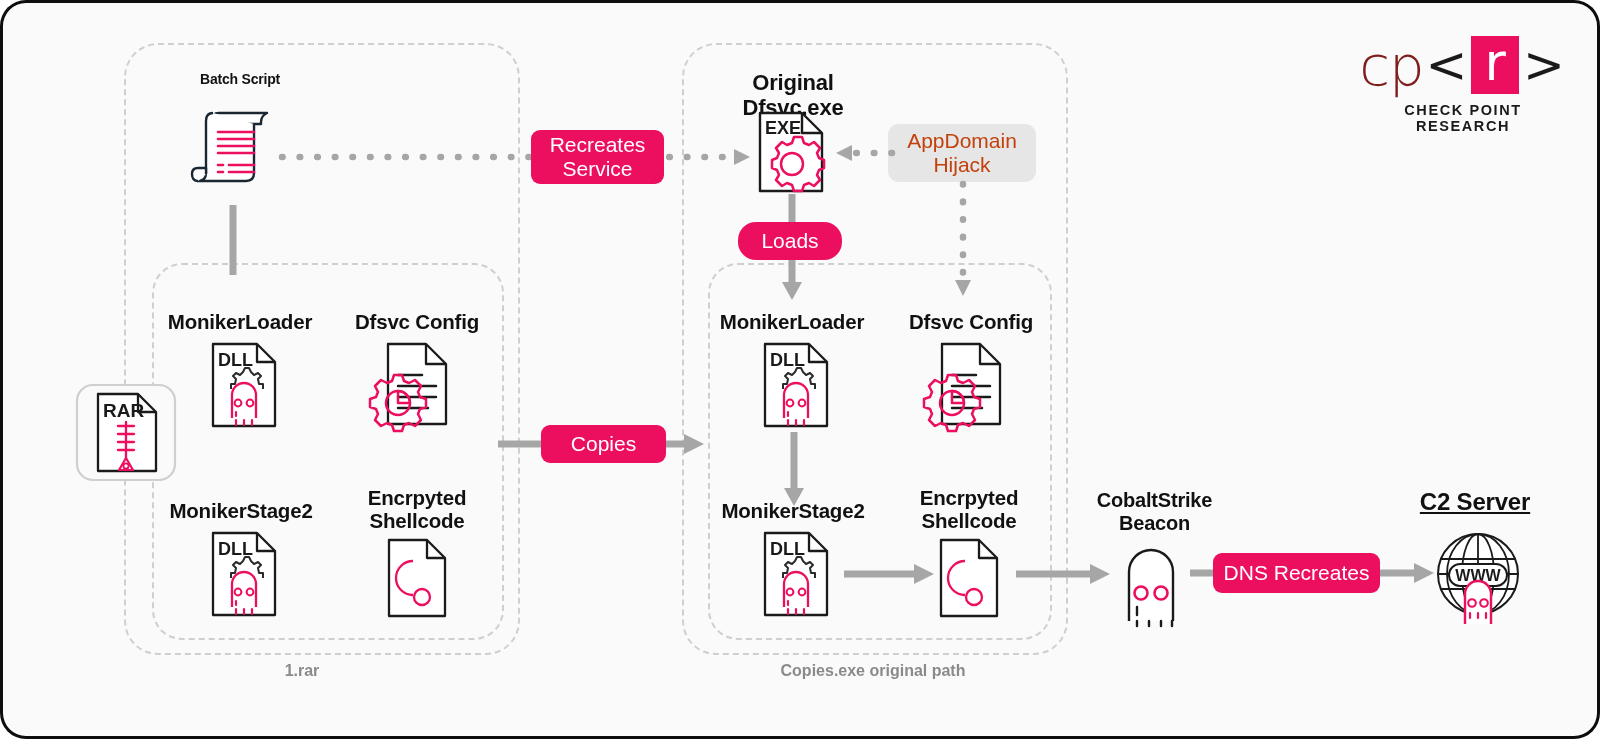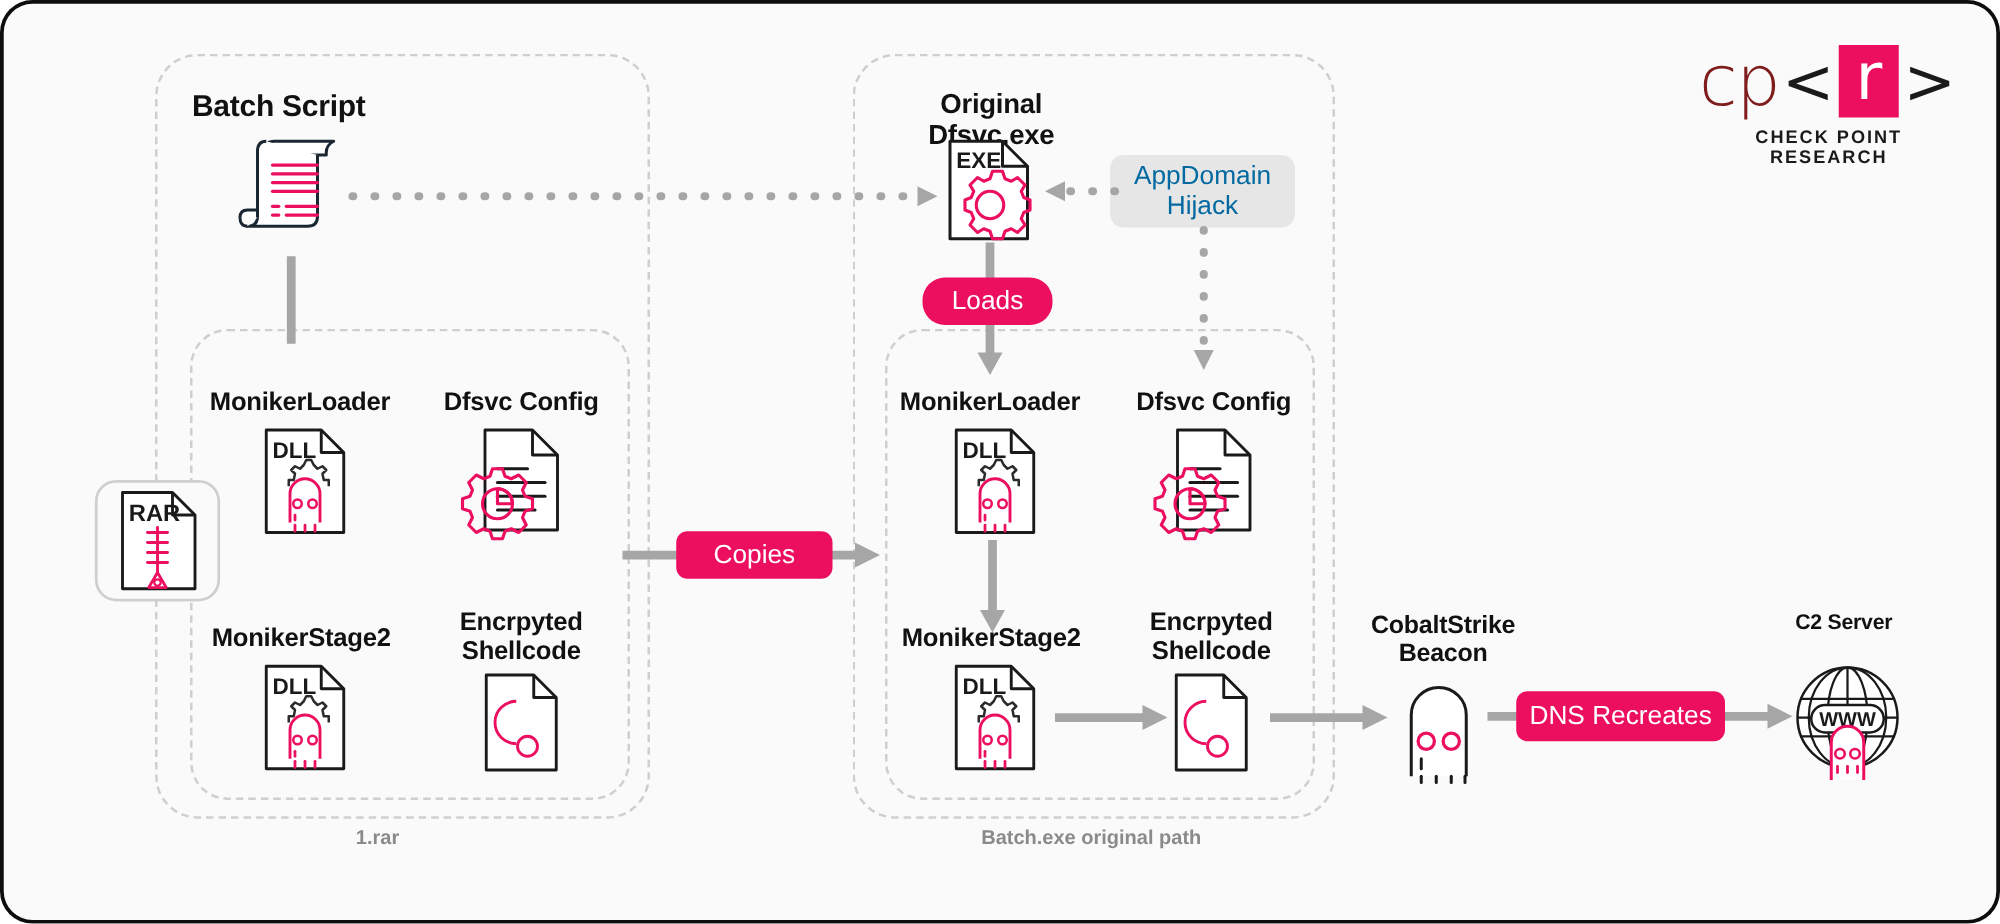--- a/index.html
+++ b/index.html
@@ -9,21 +9,21 @@
          box-shadow:0 0 0 3px #0d0d0d inset;}
   .lbl{position:absolute;color:#111111;font-weight:bold;text-align:center;
        line-height:1.14;letter-spacing:-0.2px;white-space:pre-line;}
   .panel{position:absolute;border:2.5px dashed #cfcfcf;border-radius:34px;}
   .panel.inner{border-radius:30px;}
   .caption{position:absolute;color:#8a8a8a;font-weight:bold;font-size:16px;
            text-align:center;}
   .pill{position:absolute;background:#ec0e5f;color:#ffffff;border-radius:9px;
         display:flex;align-items:center;justify-content:center;text-align:center;
         font-size:21px;line-height:1.12;white-space:pre-line;font-weight:normal;}
-  .greypill{position:absolute;background:#e6e6e6;color:#0369a1;border-radius:11px;
+  .greypill{position:absolute;background:#e6e6e6;color:#c2410c;border-radius:11px;
         display:flex;align-items:center;justify-content:center;text-align:center;
         font-size:21px;line-height:1.14;white-space:pre-line;font-weight:normal;}
   svg{display:block;overflow:visible;}
   .icon{position:absolute;}
   #logo{position:absolute;right:42px;top:34px;width:190px;text-align:center;}
   #logo .mark{display:flex;align-items:center;justify-content:center;height:62px;}
   #logo .cp{font-size:56px;font-weight:300;color:#7f1d1d;letter-spacing:-1px;
             font-family:"DejaVu Sans",sans-serif;}
   #logo .lt,#logo .gt{font-size:50px;color:#1a1a1a;font-weight:400;padding:0 2px;
             font-family:"DejaVu Sans",sans-serif;}
@@ -47,23 +47,23 @@
     </div>
     <div class="sub">CHECK POINT RESEARCH</div>
   </div>
 
   <div class="panel" style="left:124px;top:43px;width:392px;height:608px;"></div>
   <div class="panel inner" style="left:152px;top:263px;width:348px;height:373px;"></div>
   <div class="caption" style="left:232px;top:662px;width:140px;">1.rar</div>
 
   <div class="panel" style="left:682px;top:43px;width:382px;height:608px;"></div>
   <div class="panel inner" style="left:708px;top:263px;width:340px;height:373px;"></div>
-  <div class="caption" style="left:733px;top:662px;width:280px;">Batch.exe original path</div>
-
-  <div class="lbl" style="left:133px;top:72px;width:180px;font-size:24px;">Batch Script</div>
+  <div class="caption" style="left:733px;top:662px;width:280px;">Copies.exe original path</div>
+
+  <div class="lbl" style="left:150px;top:72px;width:180px;font-size:14px;">Batch Script</div>
 
   <div class="icon" style="left:186px;top:104px;">
     <svg width="100" height="90" viewBox="0 0 100 90">
       <path d="M26 16 q0 -7 7 -7 h48 q-6 3 -6 9 v2 h-46 z" fill="#ffffff" stroke="#1a2733" stroke-width="2.4" stroke-linejoin="round"></path>
       <path d="M27 9 q-7 0 -7 8 v52 q0 8 -8 8 h48 q8 0 8 -8 v-49" fill="#ffffff" stroke="#1a2733" stroke-width="2.4" stroke-linejoin="round"></path>
       <path d="M12 77 q-6 0 -6 -7 q0 -6 6 -6 h8 v6" fill="#ffffff" stroke="#1a2733" stroke-width="2.4" stroke-linejoin="round"></path>
       <g stroke="#ec0e5f" stroke-width="2.6" stroke-linecap="round">
         <line x1="32" y1="28" x2="68" y2="28"></line>
         <line x1="32" y1="35" x2="68" y2="35"></line>
         <line x1="32" y1="42" x2="68" y2="42"></line>
@@ -185,20 +185,22 @@
       </g>
     </svg>
   </div>
 
   <div class="icon" style="left:282px;top:146px;">
     <svg width="472" height="22" viewBox="0 0 472 22">
       <line x1="0" y1="11" x2="452" y2="11" stroke="#a6a6a6" stroke-width="6.5" stroke-linecap="round" stroke-dasharray="0.6 17"></line>
       <path d="M452 3 l16 8 l-16 8 z" fill="#a6a6a6"></path>
     </svg>
   </div>
+  <div class="pill" style="left:531px;top:130px;width:133px;height:54px;">Recreates
+Service</div>
 
   <div class="greypill" style="left:888px;top:124px;width:148px;height:58px;">AppDomain
 Hijack</div>
   <div class="icon" style="left:832px;top:142px;">
     <svg width="60" height="22" viewBox="0 0 60 22">
       <line x1="60" y1="11" x2="20" y2="11" stroke="#a6a6a6" stroke-width="6.5" stroke-linecap="round" stroke-dasharray="0.6 17"></line>
       <path d="M20 3 l-16 8 l16 8 z" fill="#a6a6a6"></path>
     </svg>
   </div>
   <div class="icon" style="left:952px;top:184px;">
@@ -335,21 +337,21 @@
   </div>
 
   <div class="icon" style="left:1190px;top:561px;">
     <svg width="244" height="24" viewBox="0 0 244 24">
       <line x1="0" y1="12" x2="226" y2="12" stroke="#a6a6a6" stroke-width="7"></line>
       <path d="M224 2 l20 10 l-20 10 z" fill="#a6a6a6"></path>
     </svg>
   </div>
   <div class="pill" style="left:1213px;top:553px;width:167px;height:40px;">DNS Recreates</div>
 
-  <div class="lbl" style="left:1406px;top:488px;width:138px;font-size:17px;">C2 Server</div>
+  <div class="lbl" style="left:1406px;top:488px;width:138px;font-size:24px;text-decoration:underline;">C2 Server</div>
   <div class="icon" style="left:1432px;top:528px;">
     <svg width="92" height="96" viewBox="0 0 92 96">
       <circle cx="46" cy="46" r="40" fill="#ffffff" stroke="#1a1a1a" stroke-width="2"></circle>
       <ellipse cx="46" cy="46" rx="16" ry="40" fill="none" stroke="#1a1a1a" stroke-width="1.8"></ellipse>
       <ellipse cx="46" cy="46" rx="31" ry="40" fill="none" stroke="#1a1a1a" stroke-width="1.8"></ellipse>
       <line x1="46" y1="6" x2="46" y2="86" stroke="#1a1a1a" stroke-width="1.8"></line>
       <line x1="8" y1="31" x2="84" y2="31" stroke="#1a1a1a" stroke-width="1.8"></line>
       <line x1="6" y1="46" x2="86" y2="46" stroke="#1a1a1a" stroke-width="1.8"></line>
       <line x1="8" y1="61" x2="84" y2="61" stroke="#1a1a1a" stroke-width="1.8"></line>
       <rect x="17" y="36" width="58" height="22" rx="11" fill="#ffffff" stroke="#1a1a1a" stroke-width="2"></rect>

